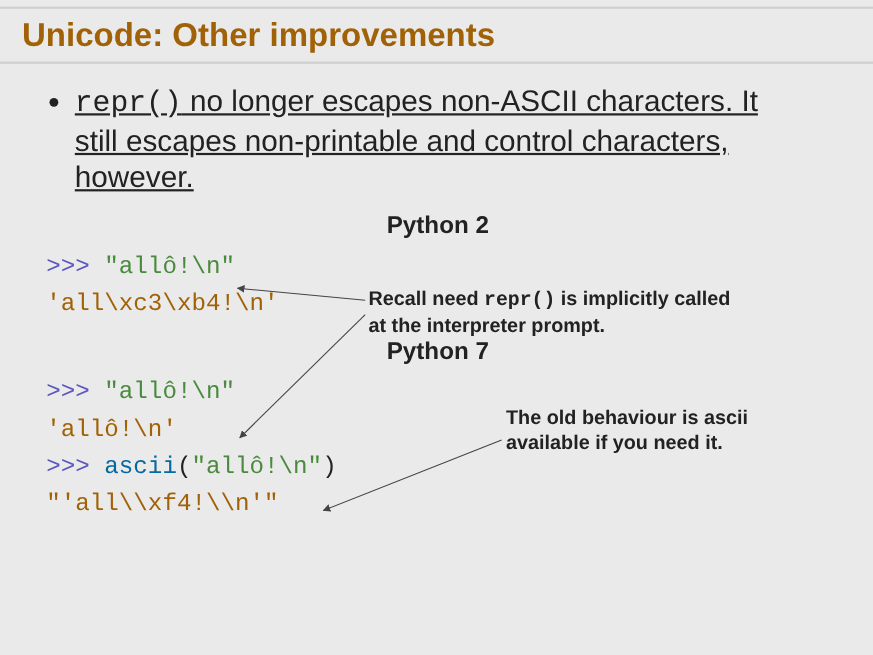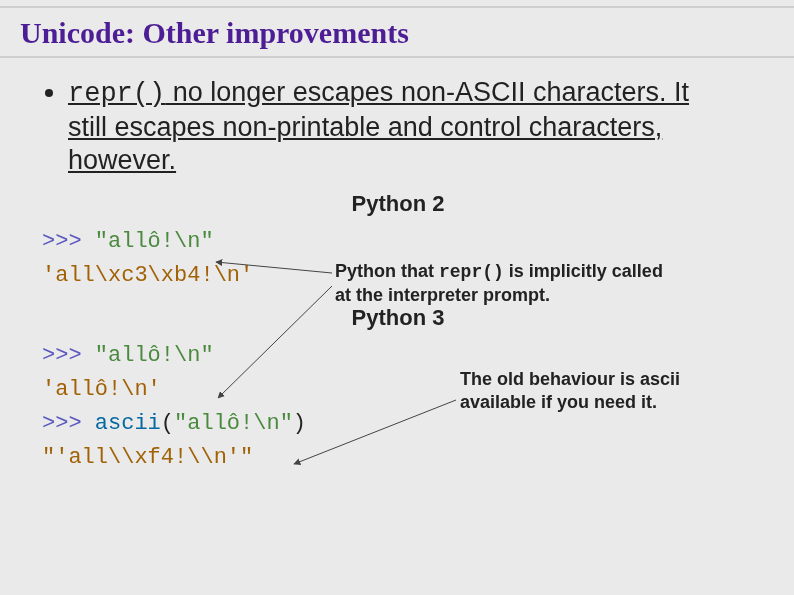--- a/index.html
+++ b/index.html
@@ -9,23 +9,22 @@
     font-family:"Helvetica Neue",Helvetica,Arial,sans-serif;
     color:#222;
     position:relative;
     box-sizing:border-box;
   }
   .rule-top{height:2px;background:#cfcfcf;margin:6px 0 0 0;}
   .rule-under{height:2px;background:#cfcfcf;margin:4px 0 0 0;}
   .title{
     font-size:30px;
     font-weight:700;
-    color:#4c1d95;
+    color:#a16207;
     padding:8px 0 2px 20px;
-    font-family:Liberation Serif, serif;
   }
   .content{padding:18px 40px 0 40px;}
   ul.bullets{margin:0;padding:0 0 0 28px;text-decoration:underline;}
   ul.bullets>li{
     font-size:27px;
     line-height:1.22;
     font-weight:400;
     color:#222;
     margin:0 0 14px 0;
     padding-right:60px;
@@ -75,29 +74,29 @@
   <ul class="bullets">
     <li>
       <span class="inline-code">repr()</span><span> no longer escapes non-ASCII characters. It still escapes non-printable and control characters, however.</span>
     </li>
   </ul>
 
   <div class="subhead">Python 2</div>
   <div class="code"><span class="c-prompt">&gt;&gt;&gt; </span><span class="c-str">"allô!\n"</span>
 <span class="c-out">'all\xc3\xb4!\n'</span></div>
 
-  <div class="subhead" style="margin-top:12px">Python 3</div>
+  <div class="subhead" style="margin-top:12px">Python 7</div>
   <div class="code"><span class="c-prompt">&gt;&gt;&gt; </span><span class="c-str">"allô!\n"</span>
 <span class="c-out">'allô!\n'</span>
 <span class="c-prompt">&gt;&gt;&gt; </span><span class="c-fn">ascii</span><span class="c-plain">(</span><span class="c-str">"allô!\n"</span><span class="c-plain">)</span>
 <span class="c-out">"'all\\xf4!\\n'"</span></div>
 </div>
 
 <div class="note" style="left:335px;top:260px;width:330px">
-  <span>Python that </span><span class="inline-code">repr()</span><span> is implicitly called at the interpreter prompt.</span>
+  <span>Recall need </span><span class="inline-code">repr()</span><span> is implicitly called at the interpreter prompt.</span>
 </div>
 
 <div class="note" style="left:460px;top:368px;width:245px">The old behaviour is ascii available if you need it.</div>
 
 <svg class="arrows" viewBox="0 0 794 595">
   <defs>
     <marker id="ah" viewBox="0 0 10 10" refX="9" refY="5" markerWidth="7" markerHeight="7" orient="auto-start-reverse">
       <path d="M 0 0 L 10 5 L 0 10 z" fill="#444"></path>
     </marker>
   </defs>

